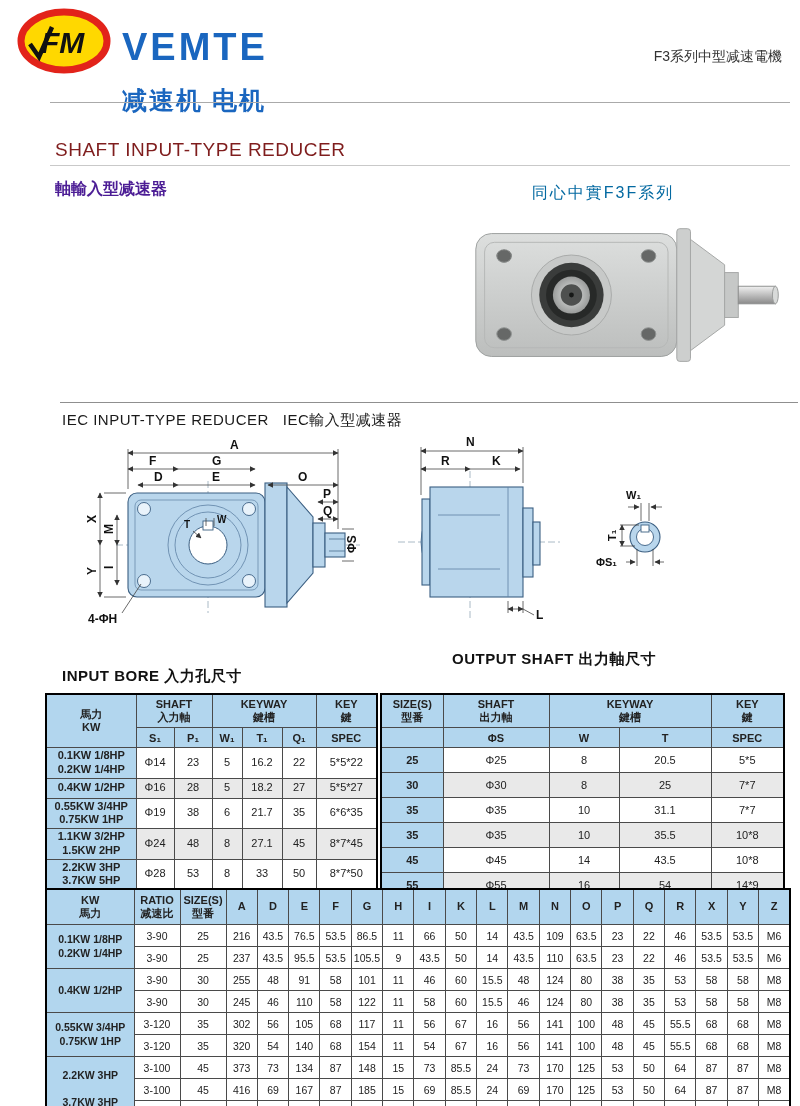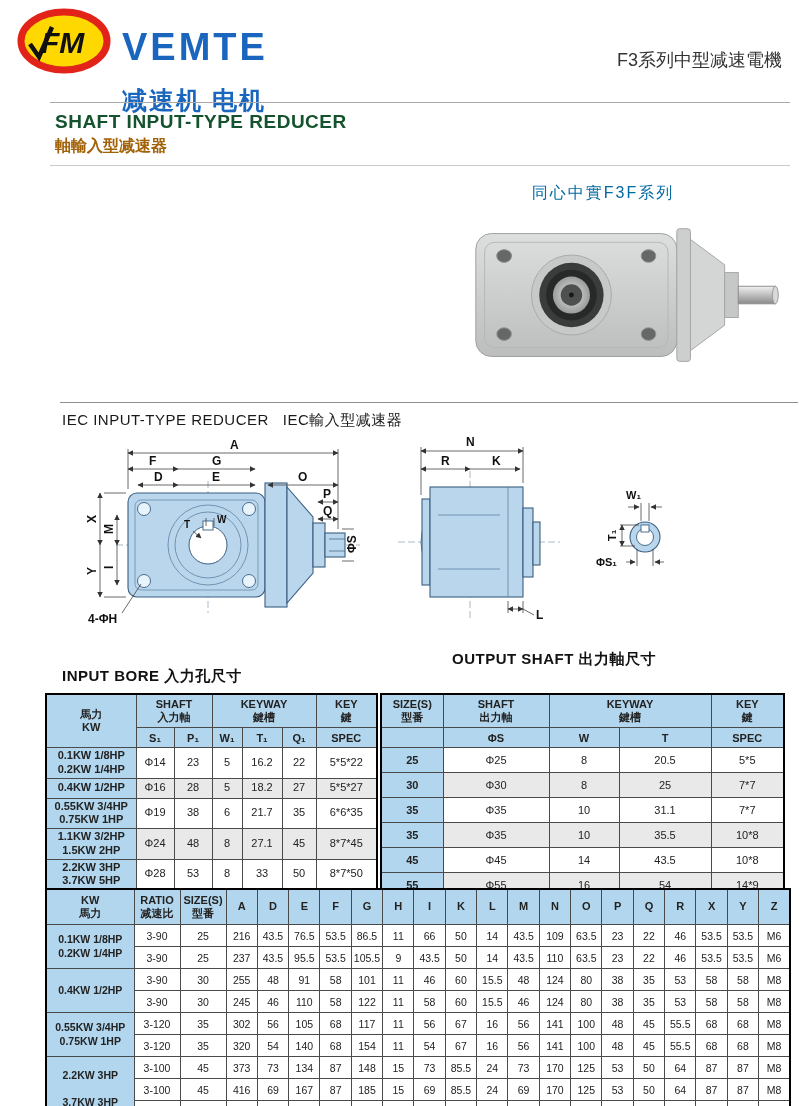--- a/index.html
+++ b/index.html
@@ -5,23 +5,23 @@
   html,body{margin:0;padding:0;}
   body{width:800px;height:1106px;position:relative;background:#fff;color:#222;
        font-family:"Liberation Sans","DejaVu Sans",sans-serif;overflow:hidden;}
   .abs{position:absolute;}
   .rule{position:absolute;height:1px;background:#aaa;}
   
   .brand-name{font-size:38px;font-weight:bold;color:var(--brand-blue);letter-spacing:3px;line-height:1;}
   .brand-cn{font-size:25px;font-weight:bold;color:var(--brand-blue);letter-spacing:2px;margin-top:18px;}
   .series{right:18px;top:46px;text-align:right;}
   .series-en{font-size:17px;color:#333;}
-  .series-cn{font-size:18px;color:#333;margin-top:2px;}
-  .sec-title-en{font-size:19px;font-weight:bold;color:#14532d;letter-spacing:.5px;}
-  .sec-title-cn{font-size:16px;font-weight:bold;color:#a16207;margin-top:3px;}
+  .series-cn{font-size:14px;color:#333;margin-top:2px;}
+  .sec-title-en{font-size:19px;font-weight:normal;color:#7f1d1d;letter-spacing:.5px;margin-top:28px;}
+  .sec-title-cn{font-size:16px;font-weight:bold;color:#4c1d95;margin-top:18px;}
   .caption{font-size:16px;color:#0369a1;text-align:center;letter-spacing:2px;}
   .iec-title{font-size:15px;font-weight:normal;letter-spacing:.5px;color:#1a1a1a;}
   .iec-title span{margin-right:14px;}
   .tbl-title{font-size:15px;font-weight:bold;color:#111;letter-spacing:.5px;}
   
   table{border-collapse:collapse;table-layout:fixed;}
   .dtable{border:2px solid #000;}
   .dtable th,.dtable td{border:1px solid #4a4a4a;text-align:center;vertical-align:middle;
       padding:1px 0;white-space:nowrap;overflow:hidden;}
   .dtable th{background:var(--table-blue);font-weight:bold;margin-left:44px;}

